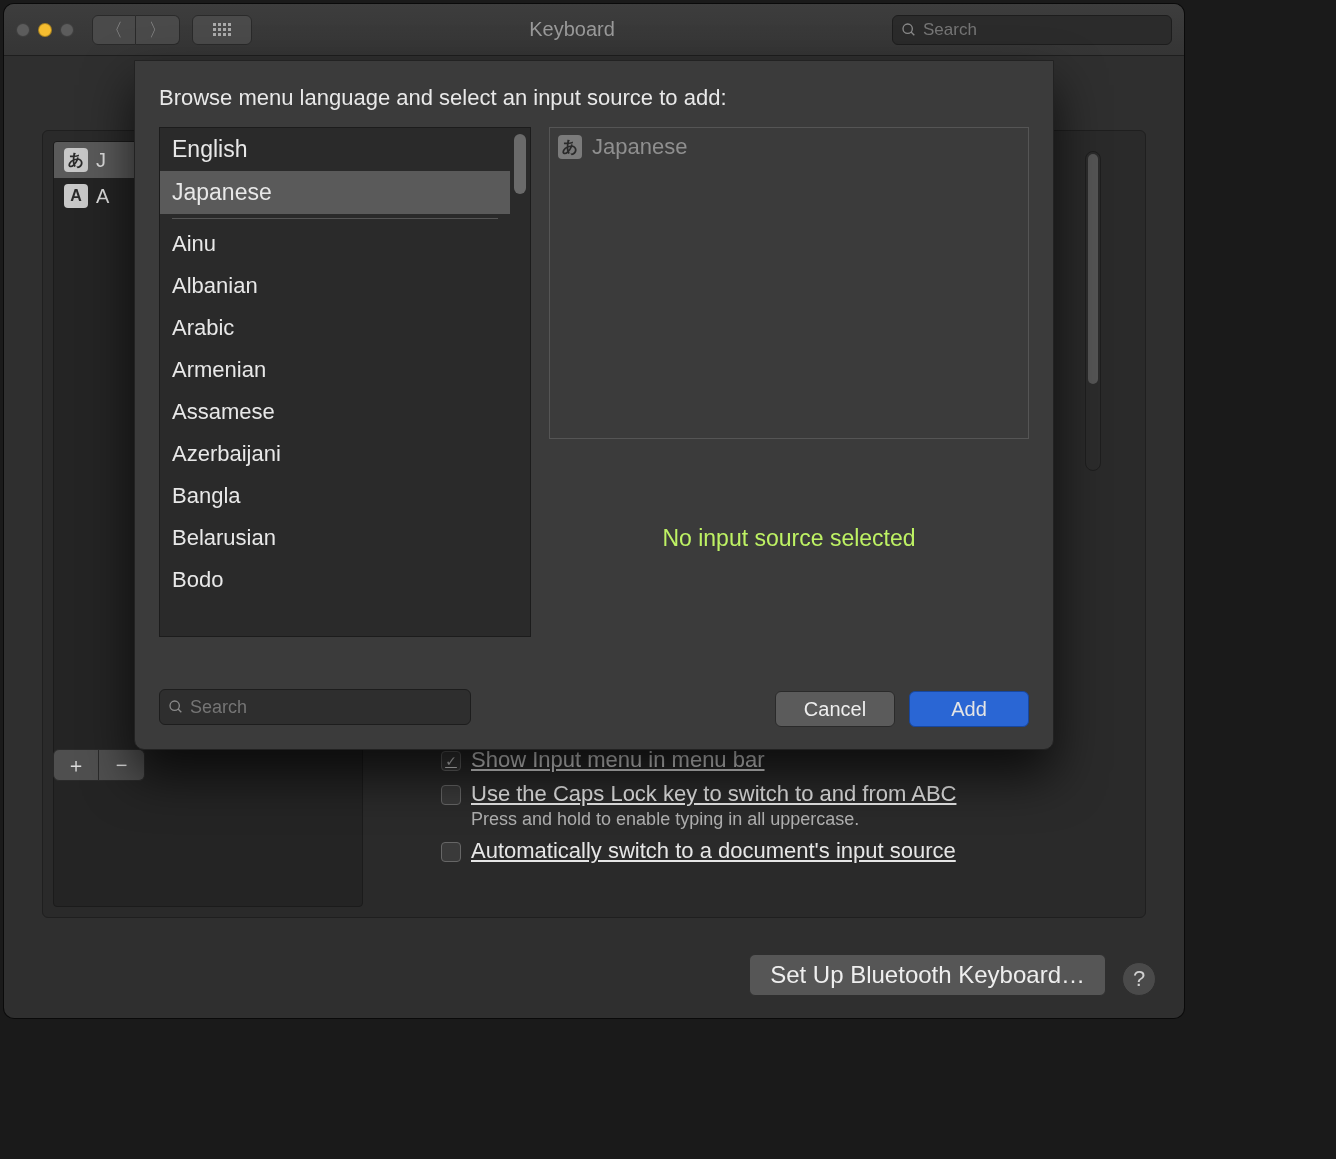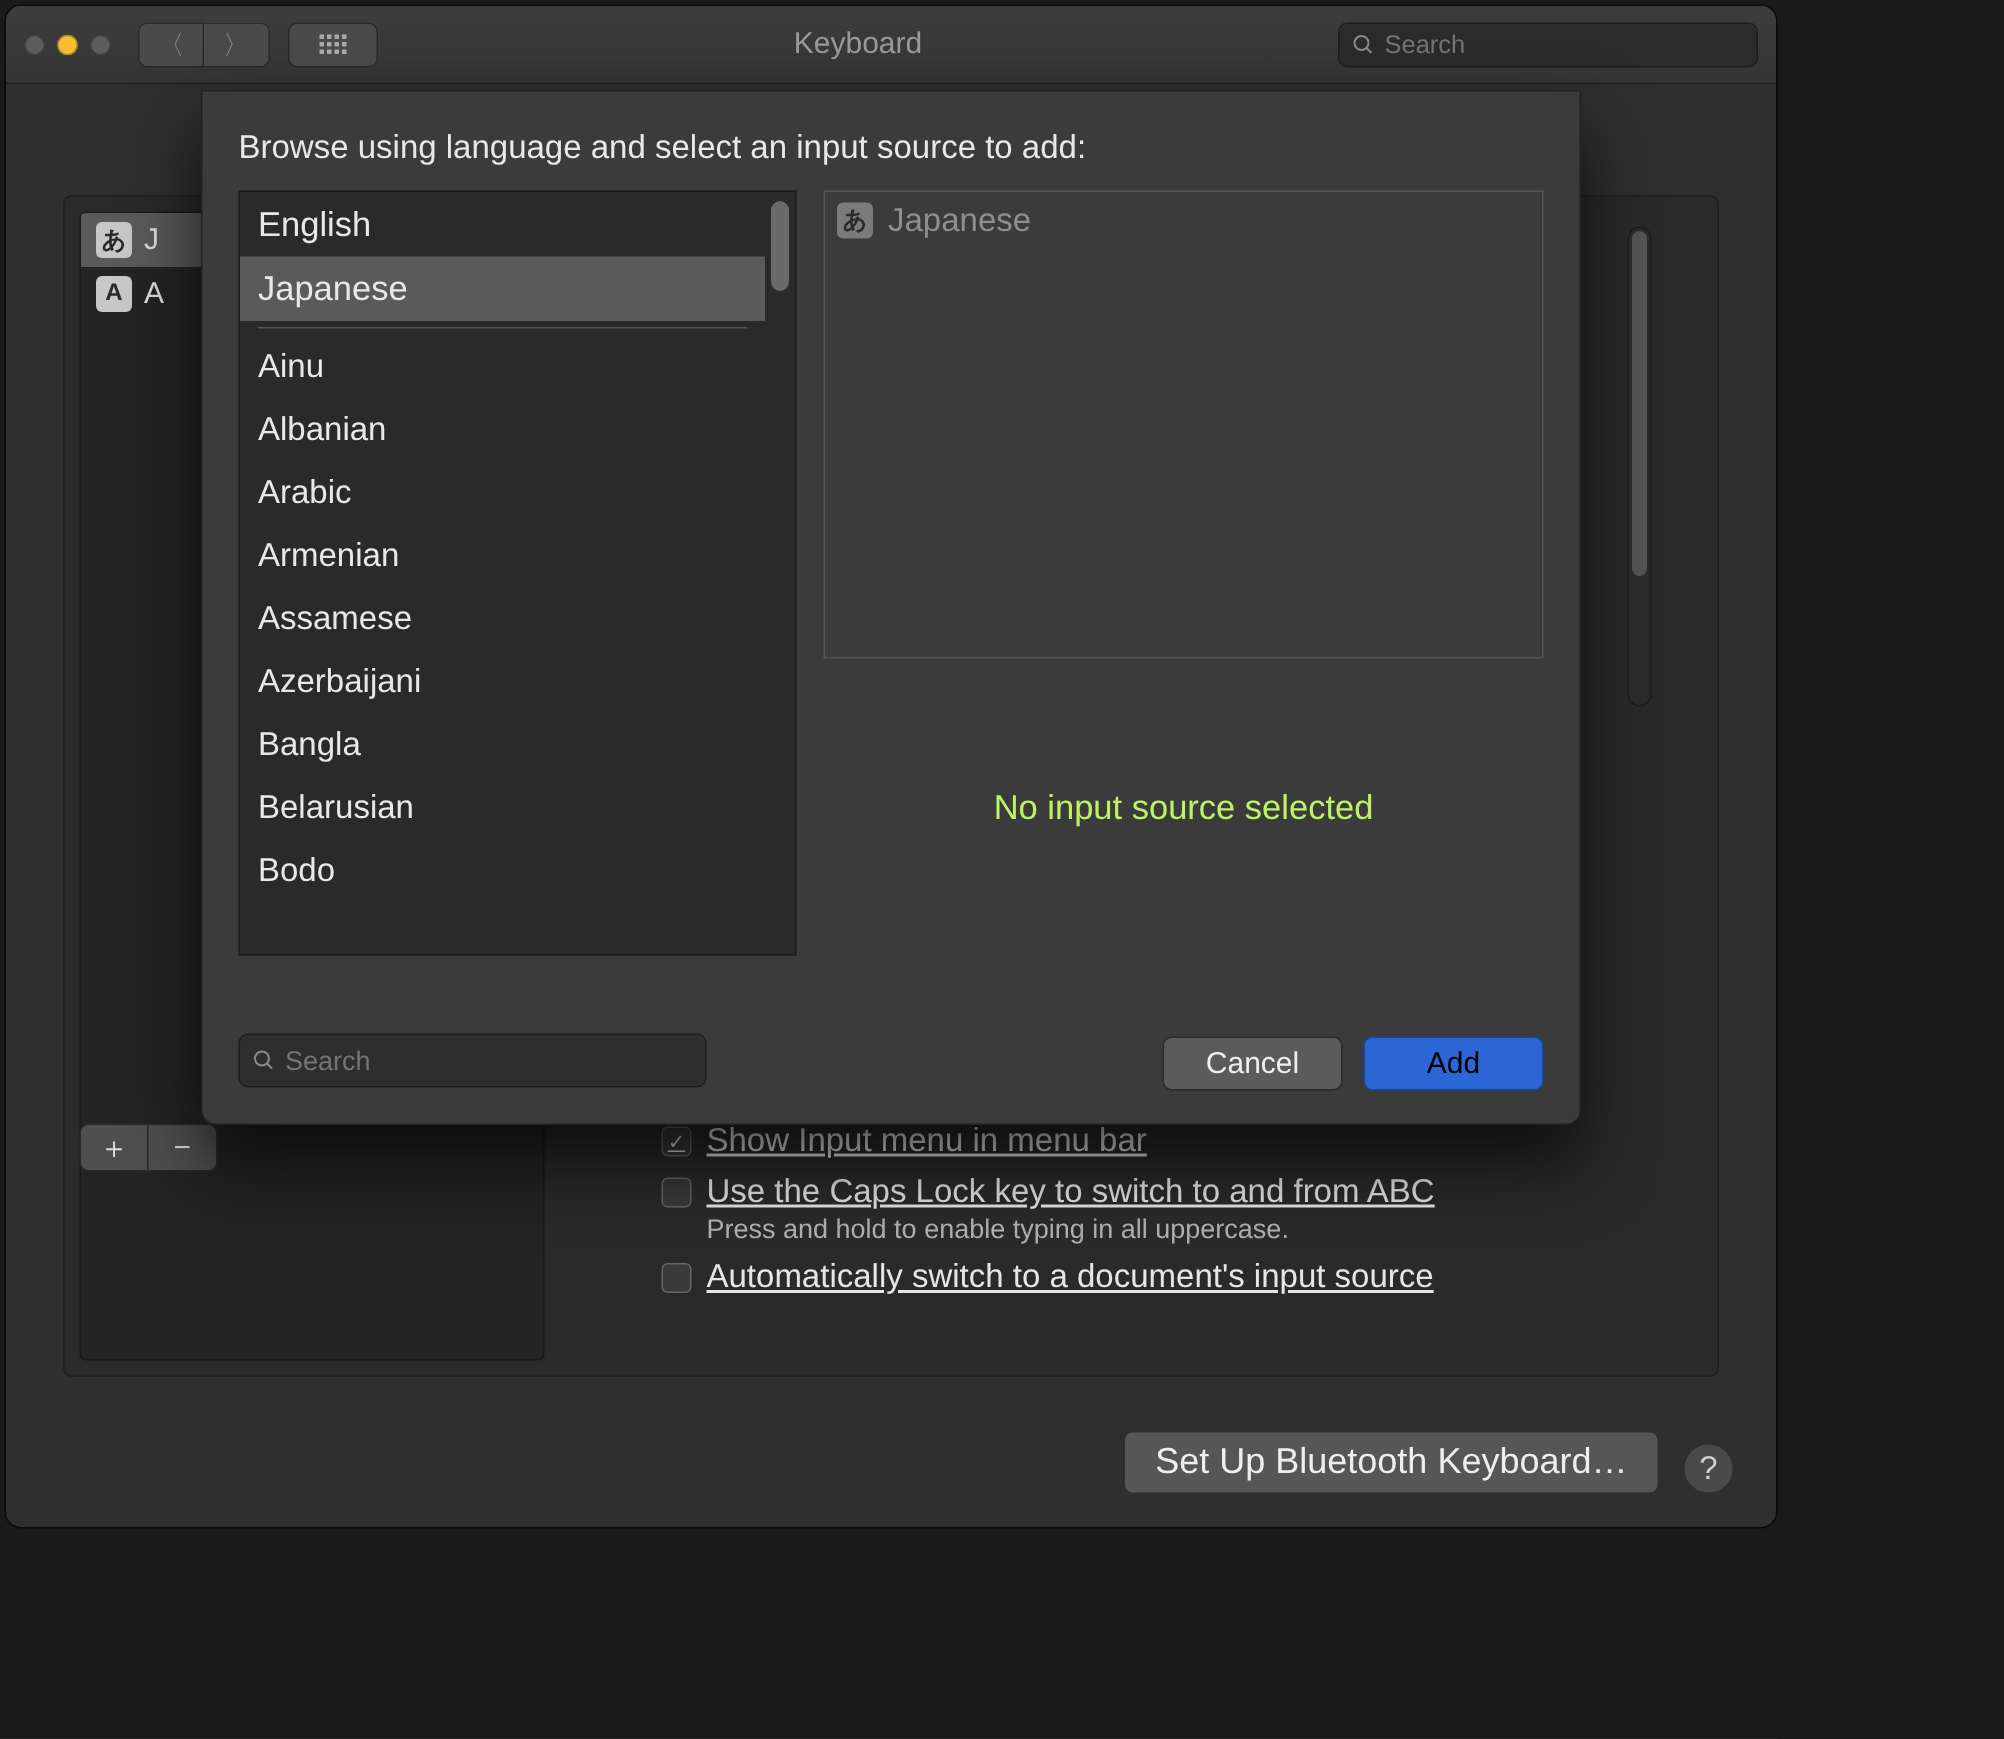--- a/index.html
+++ b/index.html
@@ -166,21 +166,21 @@
   }
   .sheet-search input { flex:1; background:transparent; border:none; outline:none; color:#ccc; font-size:18px;}
   .sheet-buttons {
     position:absolute; right:24px; bottom:22px; display:flex; gap:14px;
   }
   .btn {
     min-width:120px; height:36px; border-radius:6px; font-size:20px; border:1px solid #2a2a2a;
     display:flex;align-items:center;justify-content:center; padding:0 18px;
   }
   .btn.cancel { background:#5b5b5b; color:#eee;}
-  .btn.primary { background:#2a66d4; color:#000000; border:1px solid #1747a0;}
+  .btn.primary { background:#2a66d4; color:#e5e5e5; border:1px solid #1747a0;}
 </style>
 </head>
 <body>
 
 <div class="window">
 
   <div class="titlebar">
     <div class="traffic">
       <div class="dot close"></div>
       <div class="dot min"></div>
@@ -260,21 +260,21 @@
       </div>
     </div>
   </div>
 
   <button class="bt-btn">Set Up Bluetooth Keyboard…</button>
   <div class="help">
       <span>?</span>
     </div>
 
   <div class="sheet">
-    <div class="sheet-title">Browse using language and select an input source to add:</div>
+    <div class="sheet-title">Browse menu language and select an input source to add:</div>
 
     <div class="columns">
       <div class="langbox">
         <div class="langlist">
           <div class="langitem top">English</div>
           <div class="langitem top sel">Japanese</div>
           <div class="langsep"></div>
           <div class="langitem">Ainu</div>
           <div class="langitem">Albanian</div>
           <div class="langitem">Arabic</div>

